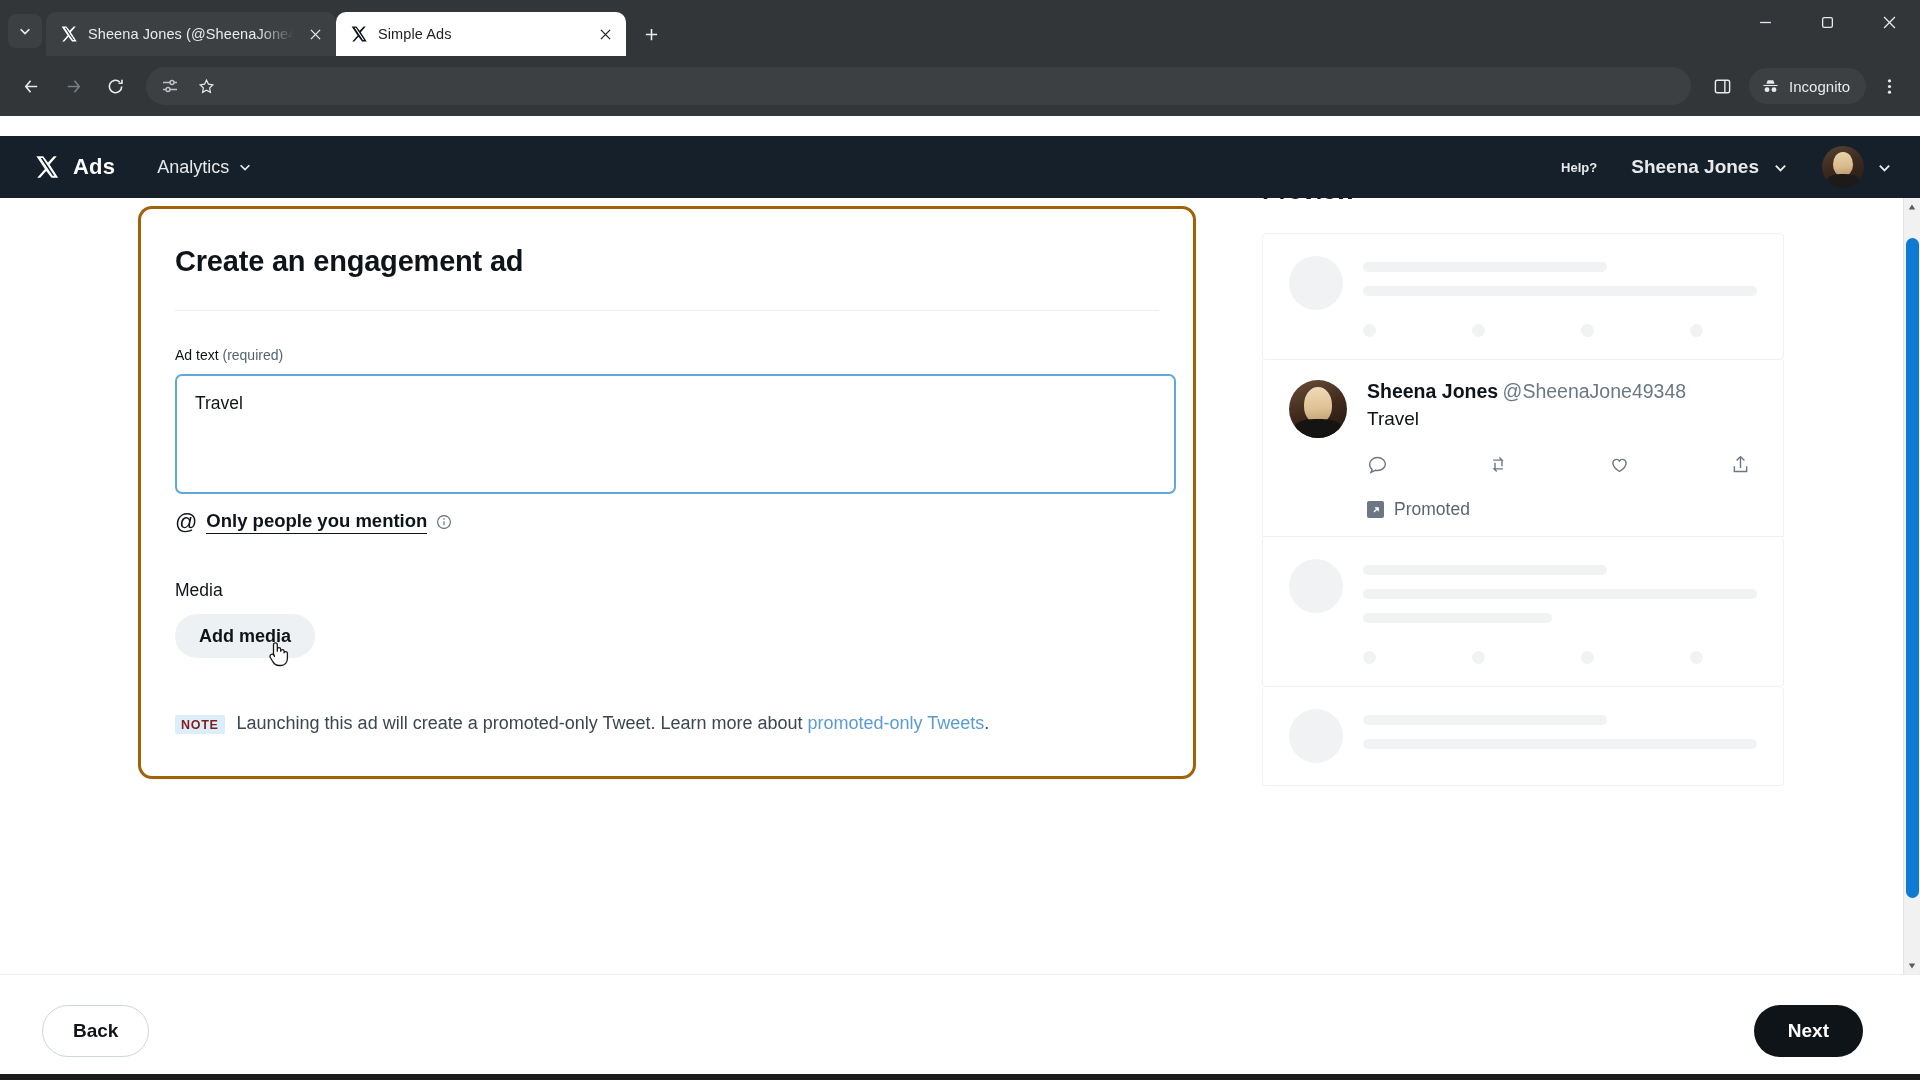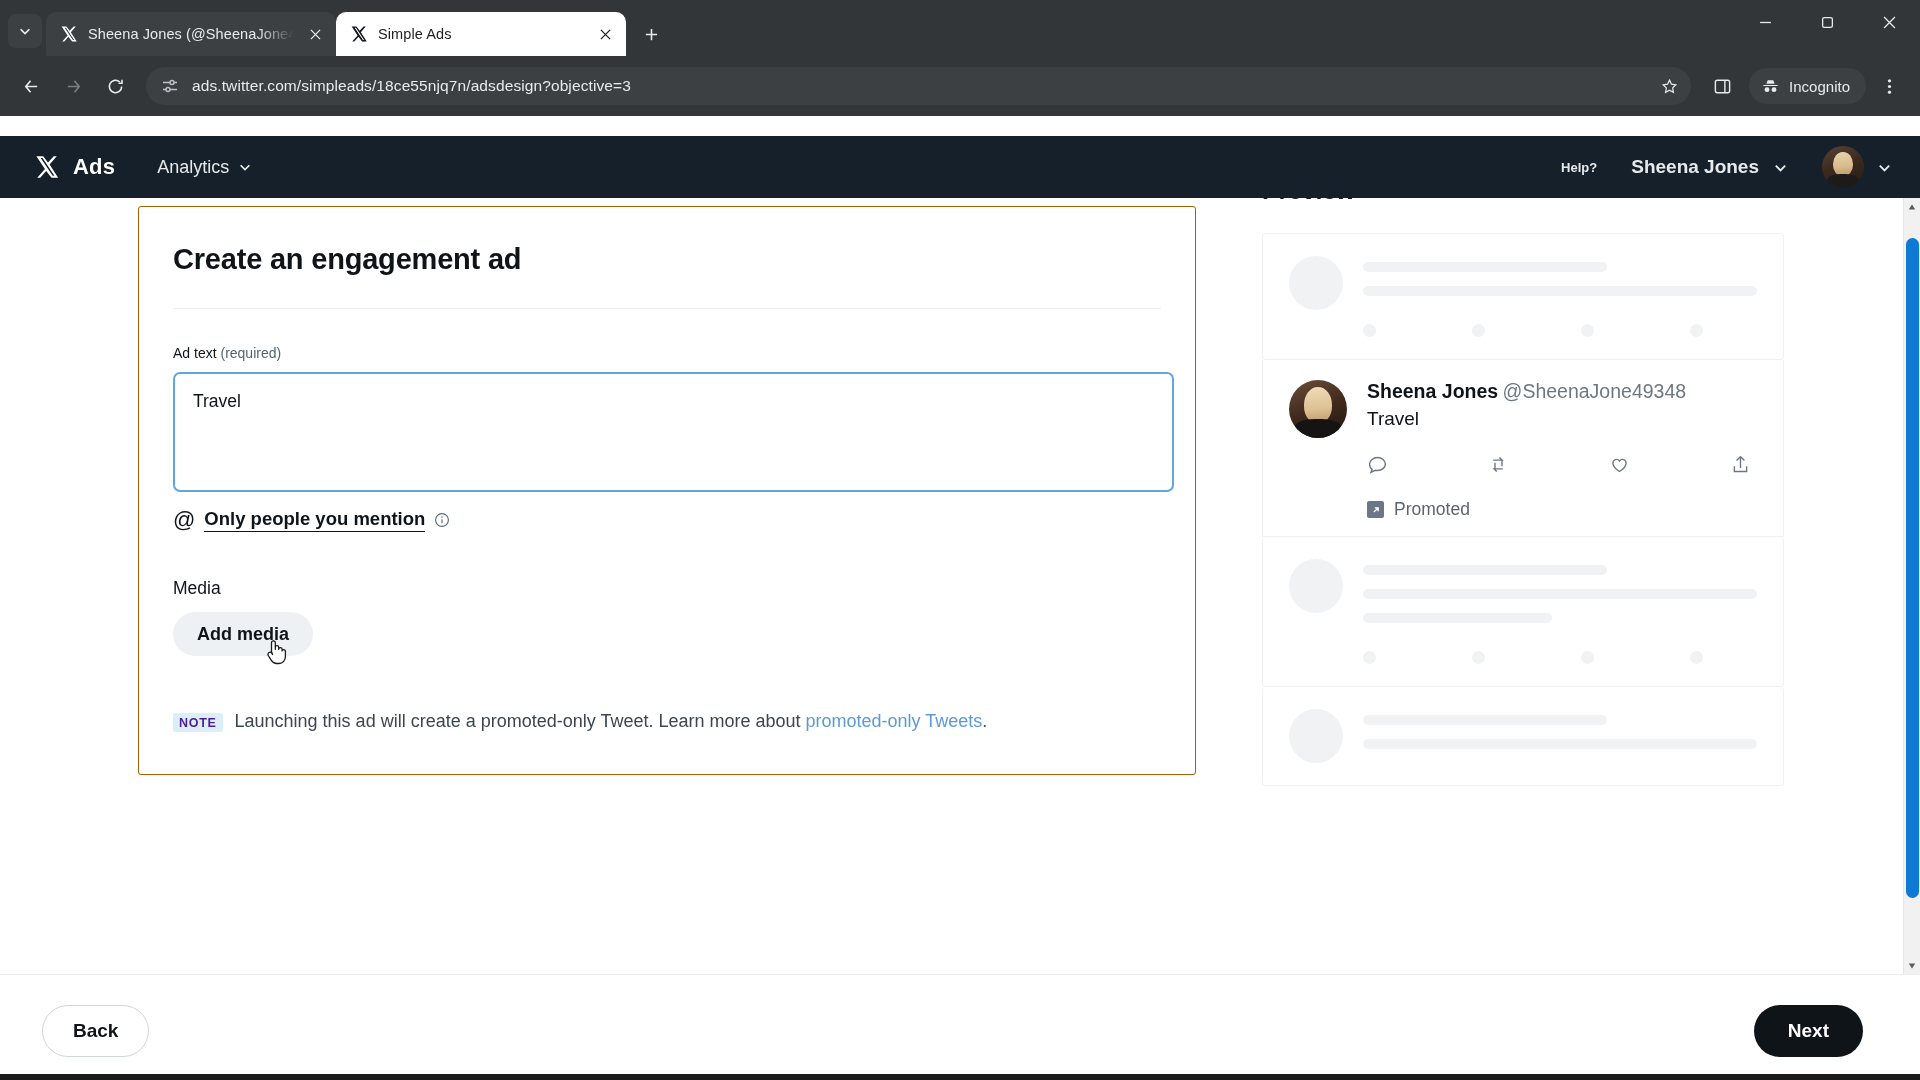--- a/index.html
+++ b/index.html
@@ -111,21 +111,21 @@
     content:""; position:absolute; left:12%; bottom:0; width:76%; height:34%;
     border-radius: 42% 42% 0 0; background:#1d1b1a;
   }
 
   
   .scrollarea { flex: 1 1 auto; position: relative; overflow: hidden; background:#fff; }
   .content { position: absolute; inset: 0 17px 0 0; }
 
   .card {
     position: absolute; left: 138px; top: 8px; width: 1058px;
-    background: #fff; border: 1px solid #a16207; border-radius: 3px;
+    background: #fff; border: 3px solid #a16207; border-radius: 14px;
     box-shadow: 0 1px 2px rgba(0,0,0,.05);
     padding: 36px 34px 42px 34px;
   }
   .card h1 { font-size: 29px; font-weight: bold; color: #0f1419; letter-spacing: -.2px; }
   .divider { height: 1px; background: #eceef0; margin: 32px 0 0 0; }
 
   .field-label { font-size: 14px; color: #0f1419; margin: 36px 0 11px 0; }
   .field-label .req { color: #536471; }
 
   .adtext {
@@ -148,21 +148,21 @@
     font-weight: bold; font-family: "Liberation Sans", sans-serif;
     display: inline-flex; align-items: center; position: relative;
   }
   .cursor-hand {
     position: absolute; left: 93px; top: 26px; width: 22px; height: 28px;
     pointer-events: none;
   }
 
   .note-row { display: flex; align-items: baseline; gap: 12px; margin-top: 55px; }
   .note-badge {
-    background: #ddeefb; color: #4c1d95; font-size: 12.5px; font-weight: bold;
+    background: #ddeefb; color: #7f1d1d; font-size: 12.5px; font-weight: bold;
     letter-spacing: .7px; padding: 3px 6px 2px 6px; border-radius: 2px; flex:0 0 auto;
   }
   .note-text { font-size: 18px; color: #3b4650; }
   .note-text a { color: #5b9bd5; text-decoration: none; }
 
   
   .preview { position: absolute; left: 1262px; top: -22px; width: 522px; }
   .preview-title { font-size: 25px; font-weight: bold; color: #0f1419; letter-spacing:-.2px; }
 
   .skel-card { background: #fff; border: 1px solid #eff1f3; border-radius: 4px;
@@ -311,21 +311,20 @@
     </div>
 
     <div class="omnibox">
       <span class="siteinfo">
         <svg viewBox="0 0 20 20" fill="none" stroke="currentColor" stroke-width="1.5">
           <path d="M3 6.5h7M14 6.5h3M3 13.5h3M10 13.5h7"></path>
           <circle cx="12" cy="6.5" r="2"></circle>
             <circle cx="8" cy="13.5" r="2"></circle>
         </svg>
       </span>
-      <span class="url">ads.twitter.com/simpleads/18ce55njq7n/adsdesign?objective=3</span>
       <span class="oicon">
         <svg viewBox="0 0 20 20" fill="none" stroke="currentColor" stroke-width="1.4">
             <path d="M10 2.5l2.3 4.8 5.2.7-3.8 3.6.9 5.2-4.6-2.5-4.6 2.5.9-5.2L2.5 8l5.2-.7z"></path>
           </svg>
       </span>
     </div>
 
     <div class="tbtn">
       <svg viewBox="0 0 20 20" fill="none" stroke="currentColor" stroke-width="1.5">
           <rect x="2.5" y="3.5" width="15" height="13" rx="2"></rect>

